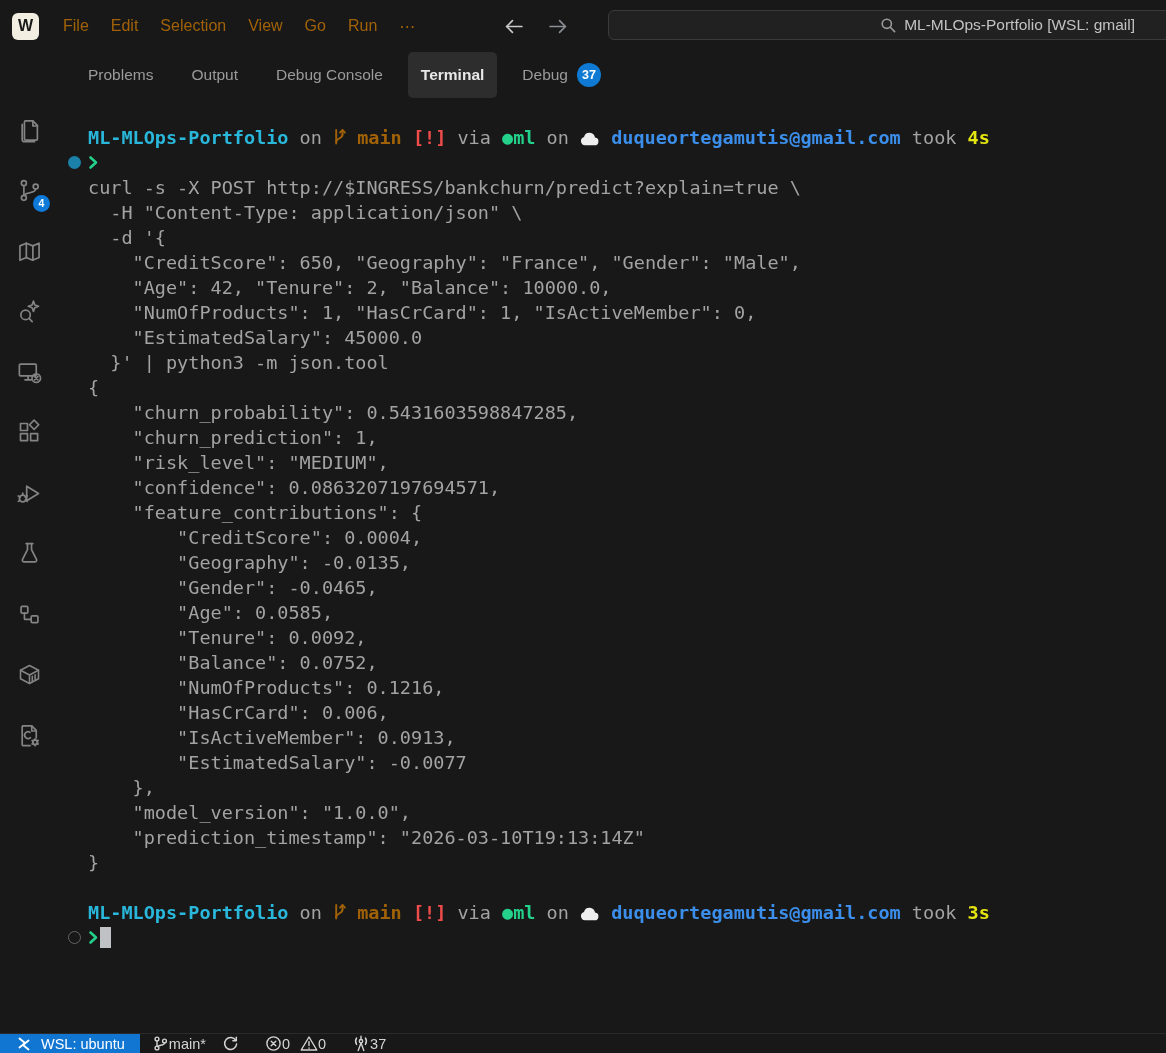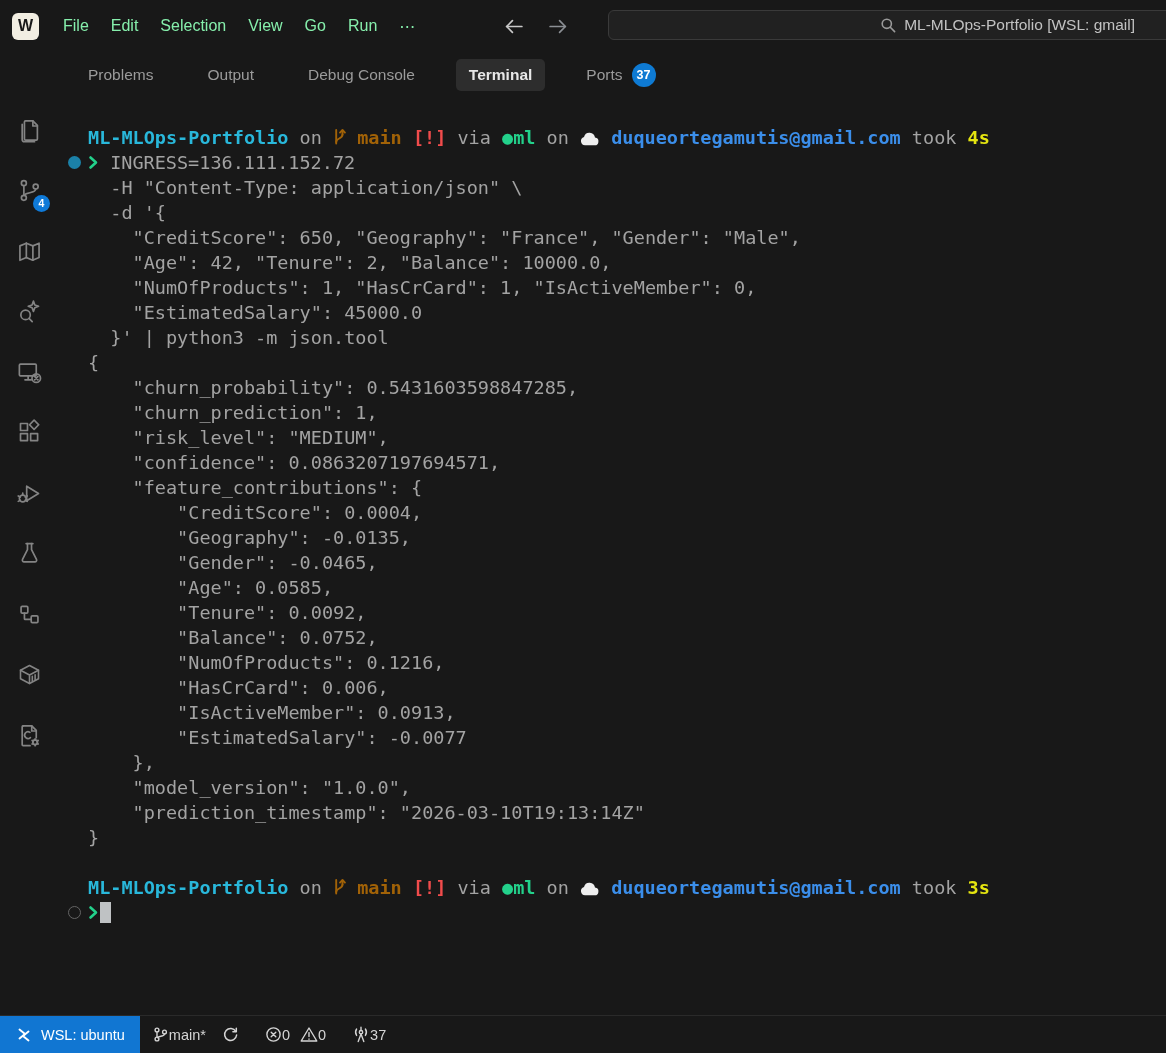--- a/index.html
+++ b/index.html
@@ -7,62 +7,62 @@
     width:1166px;height:1053px;position:relative;overflow:hidden;
     background:#181818;font-family:"Liberation Sans",sans-serif;
     -webkit-font-smoothing:antialiased;
   }
   
   .titlebar{position:absolute;top:0;left:0;right:0;height:52px;background:#181818;
     display:flex;align-items:center;}
   .logo{width:27px;height:27px;margin:0 13px 0 12px;background:#f2eee2;border-radius:6px;
     color:#181818;font-weight:800;font-size:16px;display:flex;align-items:center;justify-content:center;}
   .menubar{display:flex;align-items:center;}
-  .menu-item{padding:5px 11px;color:#86efac;font-size:16px;border-radius:5px;cursor:default;}
+  .menu-item{padding:5px 11px;color:#a16207;font-size:16px;border-radius:5px;cursor:default;}
   .nav{display:flex;align-items:center;gap:24px;margin-left:78px;}
   .navbtn{display:flex;align-items:center;}
   .navbtn.back{color:#c9c9c9;}
   .navbtn.fwd{color:#8b8f94;}
   .searchbox{position:absolute;left:608px;top:10px;width:572px;height:30px;
     background:#212121;border:1px solid #3a3a3a;border-radius:6px;
     display:flex;align-items:center;justify-content:flex-end;
     padding-right:44px;gap:8px;color:#c2c2c2;font-size:15.5px;box-sizing:border-box;}
   .sicon{color:#9a9a9a;display:flex;align-items:center;}
   
   .content{position:absolute;top:52px;bottom:33px;left:0;right:0;display:flex;}
   .activitybar{width:58px;background:#181818;display:flex;flex-direction:column;align-items:center;
     padding-top:54px;gap:12.5px;box-sizing:border-box;}
   .act-item{width:48px;height:48px;display:flex;align-items:center;justify-content:center;
     color:#848484;position:relative;}
   .act-badge{position:absolute;right:3px;bottom:3px;width:17px;height:17px;border-radius:50%;
     background:#0f7ad8;color:#fff;font-size:10.5px;font-weight:700;
     display:flex;align-items:center;justify-content:center;}
   .panel{flex:1;display:flex;flex-direction:column;background:#181818;min-width:0;}
   
-  .paneltabs{height:46px;display:flex;align-items:center;gap:28px;padding-left:17px;flex:none;}
+  .paneltabs{height:46px;display:flex;gap:12px;padding-left:17px;flex:none;}
   .ptab{padding:7px 13px;border-radius:5px;font-size:15.5px;color:#9b9b9b;
     display:flex;align-items:center;cursor:default;}
   .ptab.active{background:#2d2d2d;color:#e8e8e8;font-weight:600;}
   .ptab-badge{margin-left:9px;width:24px;height:24px;border-radius:50%;background:#0e7ad3;
     color:#fff;font-size:12.5px;font-weight:600;display:flex;align-items:center;justify-content:center;}
   
   .terminal{flex:1;padding:27px 0 0 30px;overflow:hidden;}
   .tline{height:25px;white-space:pre;position:relative;
     font-family:"DejaVu Sans Mono",monospace;font-size:18.5px;line-height:25px;color:#dcdcdc;}
   .marker{position:absolute;left:-20px;top:6px;width:13px;height:13px;border-radius:50%;box-sizing:border-box;}
   .marker.filled{background:#1b81a8;}
   .marker.outline{border:1.6px solid#646464;}
   .seg{white-space:pre;margin-top:7px;}
   .b{font-weight:700;}
   .c-fg{color:#a3a3a3}.c-cyan{color:#29b8db}.c-magenta{color:#a16207}.c-red{color:#f14c4c}
   .c-green{color:#23d18b}.c-blue{color:#3b8eea}.c-yellow{color:#e5e510}.c-cloud{color:#eeeeee}
   .iseg svg{vertical-align:-2px;}
   .cursor{display:inline-block;width:11px;height:21px;background:#bfc2c4;vertical-align:-4px;margin-left:1px;}
   
-  .statusbar{position:absolute;left:0;right:0;bottom:0;height:38px;background:#181818;
+  .statusbar{position:absolute;left:0;right:0;bottom:0;height:20px;background:#181818;
     border-top:1px solid #2a2a2a;display:flex;align-items:center;
     font-size:14.5px;color:#d4d4d4;box-sizing:border-box;}
   .remote{height:100%;background:#1176d2;color:#fff;display:flex;align-items:center;gap:9px;
     padding:0 15px;}
   .sitem{display:flex;align-items:center;}
   .sitem svg{display:block;}
   .ml12{margin-left:12px}.ml16{margin-left:16px}.ml26{margin-left:26px}.ml10{margin-left:10px}
 </style>
 </head>
 <body>
@@ -197,36 +197,37 @@
         <div class="ptab">
           <span>Output</span>
         </div>
         <div class="ptab">
           <span>Debug Console</span>
         </div>
         <div class="ptab active">
           <span>Terminal</span>
         </div>
         <div class="ptab">
-          <span>Ports</span>
+          <span>Debug</span>
           <span class="ptab-badge">37</span>
         </div>
       </div>
     <div class="terminal">
         <div class="tline"><span class="seg c-cyan b">ML-MLOps-Portfolio</span><span class="seg c-fg"> on </span><span class="seg c-magenta iseg"><svg width="13" height="18" viewBox="0 0 13 18" fill="none" stroke="currentColor" stroke-linecap="round" stroke-linejoin="round" stroke-width="1.9">
               <path d="M3.2 2v13.5"></path>
               <path d="M9.5 6.5c0 4.5-6.3 3.5-6.3 7.5"></path>
               <path d="M9.5 6.5V3.2"></path>
               <path d="M7 4.6L9.5 1.9l2.4 2.7"></path>
             </svg></span><span class="seg c-magenta b"> main</span><span class="seg c-red b"> [!]</span><span class="seg c-fg"> via </span><span class="seg c-green">●</span><span class="seg c-green b">ml</span><span class="seg c-fg"> on </span><span class="seg c-cloud iseg"><svg width="20" height="14" viewBox="0 0 20 14">
               <path d="M5 13.3a4.3 4.3 0 0 1-1-8.4A5.6 5.6 0 0 1 15 5.6a3.7 3.7 0 0 1-.9 7.7z" fill="currentColor"></path>
             </svg></span><span class="seg c-fg"> </span><span class="seg c-blue b">duqueortegamutis@gmail.com</span><span class="seg c-fg"> took </span><span class="seg c-yellow b">4s</span></div>
         <div class="tline"><span class="marker filled"></span><span class="seg c-green iseg"><svg width="11" height="17" viewBox="0 0 11 17" fill="none" stroke="currentColor" stroke-linecap="round" stroke-linejoin="round" stroke-width="2.6">
               <path d="M2.5 3.5l5.5 5-5.5 5"></path>
-            </svg></span><span class="seg c-fg"> INGRESS=136.111.152.72</span></div>
+            </svg></span></div>
+        <div class="tline"><span class="seg c-fg">curl -s -X POST http://$INGRESS/bankchurn/predict?explain=true \</span></div>
         <div class="tline"><span class="seg c-fg">  -H "Content-Type: application/json" \</span></div>
         <div class="tline"><span class="seg c-fg">  -d '{</span></div>
         <div class="tline"><span class="seg c-fg">    "CreditScore": 650, "Geography": "France", "Gender": "Male",</span></div>
         <div class="tline"><span class="seg c-fg">    "Age": 42, "Tenure": 2, "Balance": 10000.0,</span></div>
         <div class="tline"><span class="seg c-fg">    "NumOfProducts": 1, "HasCrCard": 1, "IsActiveMember": 0,</span></div>
         <div class="tline"><span class="seg c-fg">    "EstimatedSalary": 45000.0</span></div>
         <div class="tline"><span class="seg c-fg">  }' | python3 -m json.tool</span></div>
         <div class="tline"><span class="seg c-fg">{</span></div>
         <div class="tline"><span class="seg c-fg">    "churn_probability": 0.5431603598847285,</span></div>
         <div class="tline"><span class="seg c-fg">    "churn_prediction": 1,</span></div>

